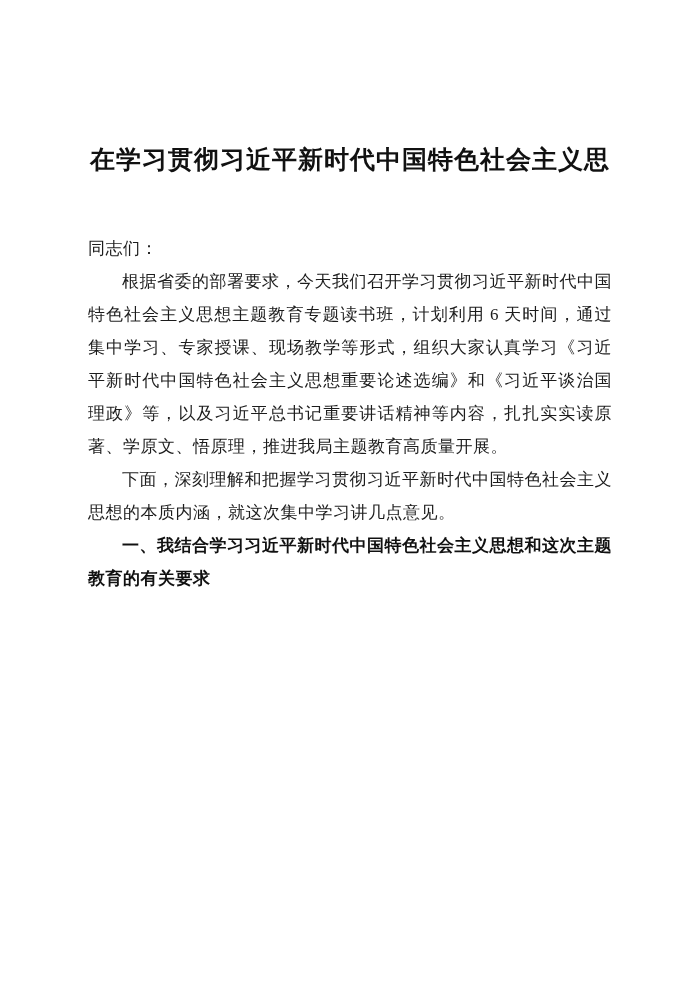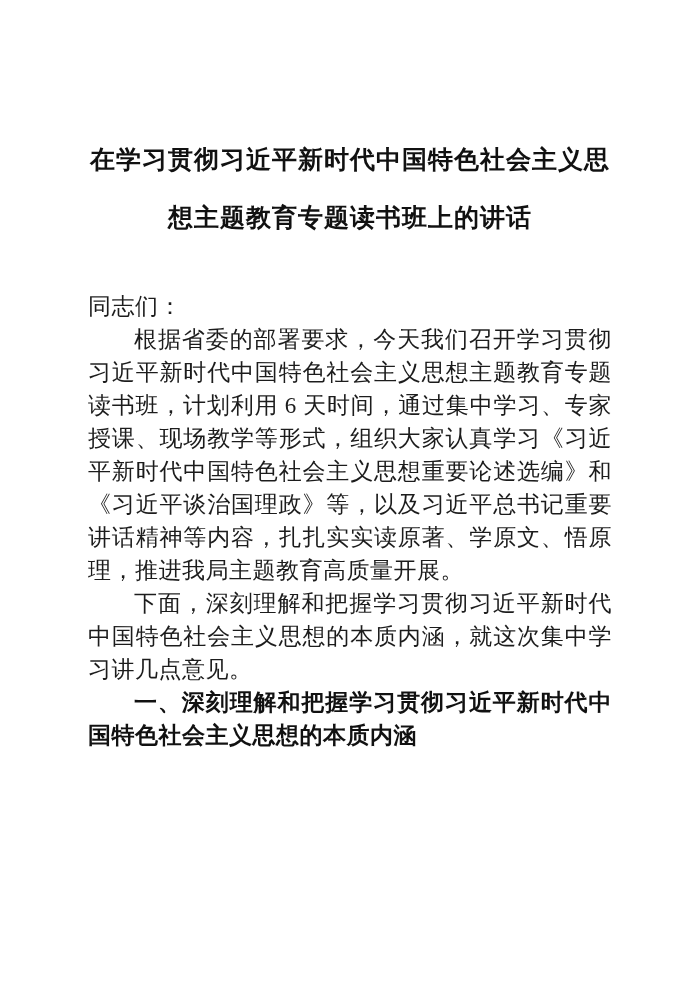--- a/index.html
+++ b/index.html
@@ -27,21 +27,21 @@
     text-align: center;
     color: #111111;
     letter-spacing: 1px;
     margin: 0 0 44px 0;
   }
   .doc-title .title-line {
     display: block;
     text-align: center;
   }
   .doc-body {
-    font-size: 23px;
+    font-size: 17px;
     line-height: 33px;
     text-align: justify;
     text-justify: inter-ideograph;
     letter-spacing: 0.5px;
   }
   .doc-body p {
     margin: 0;
     padding: 0;
   }
   .para-indent {
@@ -54,27 +54,26 @@
     color: #111111;
   }
 </style>
 </head>
 <body>
 
 <div class="page">
 
   <h1 class="doc-title">
     <span class="title-line">在学习贯彻习近平新时代中国特色社会主义思</span>
-    <span class="title-line">想主题教育专题读书班上的讲话</span>
   </h1>
 
   <div class="doc-body">
     <p>同志们：</p>
 
     <p class="para-indent">根据省委的部署要求，今天我们召开学习贯彻习近平新时代中国特色社会主义思想主题教育专题读书班，计划利用 6 天时间，通过集中学习、专家授课、现场教学等形式，组织大家认真学习《习近平新时代中国特色社会主义思想重要论述选编》和《习近平谈治国理政》等，以及习近平总书记重要讲话精神等内容，扎扎实实读原著、学原文、悟原理，推进我局主题教育高质量开展。</p>
 
     <p class="para-indent">下面，深刻理解和把握学习贯彻习近平新时代中国特色社会主义思想的本质内涵，就这次集中学习讲几点意见。</p>
 
-    <p class="para-heading">一、深刻理解和把握学习贯彻习近平新时代中国特色社会主义思想的本质内涵</p>
+    <p class="para-heading">一、我结合学习习近平新时代中国特色社会主义思想和这次主题教育的有关要求</p>
 
   </div>
 
 </div>
 
 </body></html>

